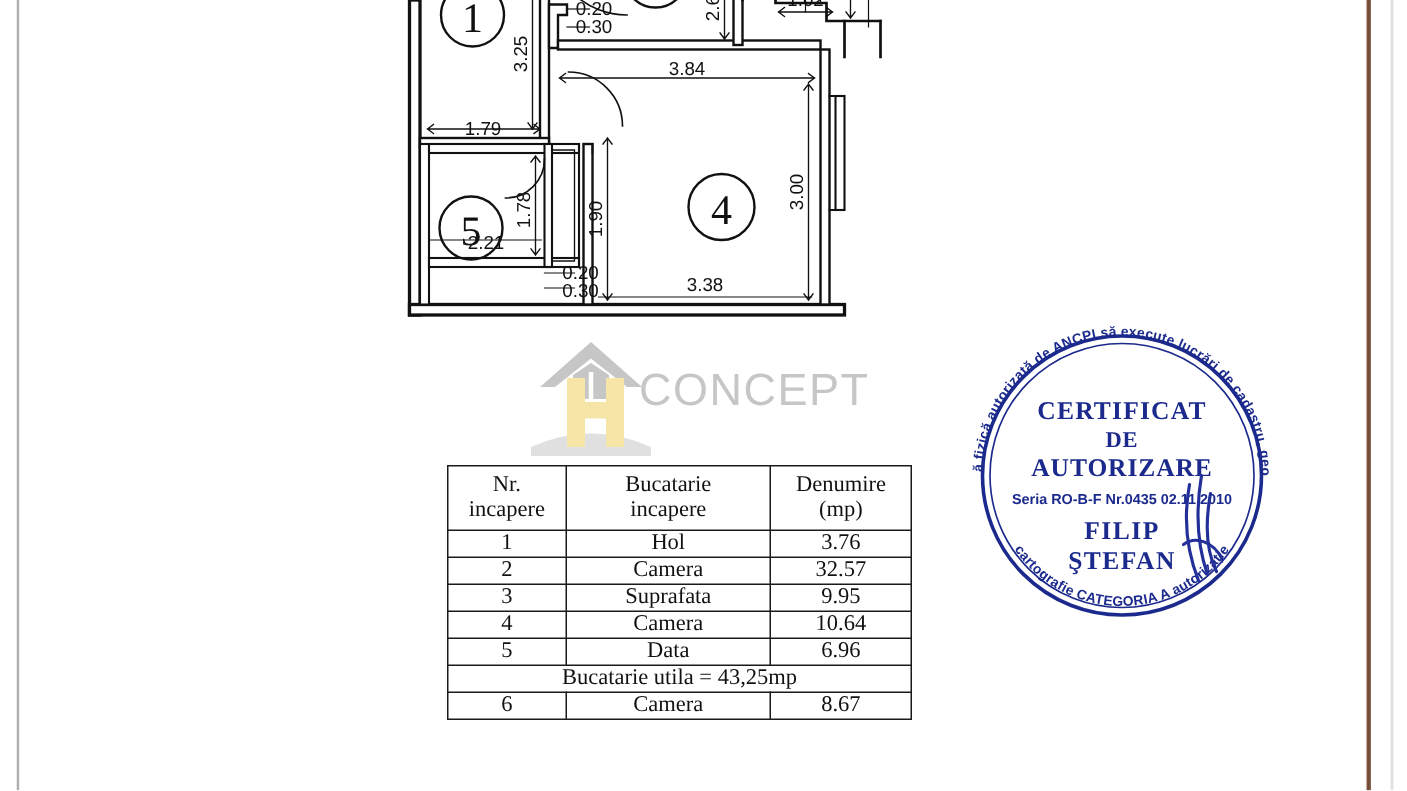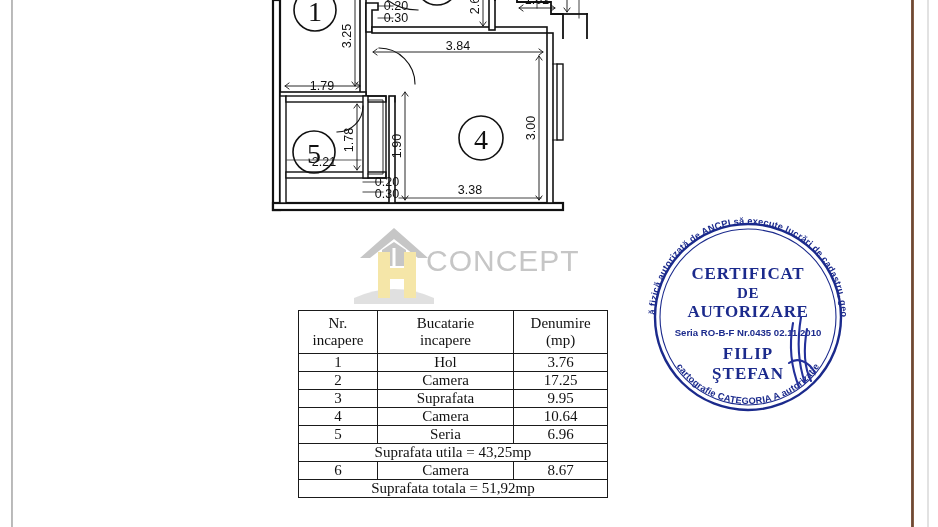--- a/index.html
+++ b/index.html
@@ -261,51 +261,48 @@
         </tr>
 
         <tr>
           <td class="col-nr">1</td>
           <td class="col-name">Hol</td>
           <td class="col-area">3.76</td>
         </tr>
         <tr>
           <td class="col-nr">2</td>
           <td class="col-name">Camera</td>
-          <td class="col-area">17.25</td>
+          <td class="col-area">32.57</td>
         </tr>
         <tr>
           <td class="col-nr">3</td>
           <td class="col-name">Suprafata</td>
           <td class="col-area">9.95</td>
         </tr>
         <tr>
           <td class="col-nr">4</td>
           <td class="col-name">Camera</td>
           <td class="col-area">10.64</td>
         </tr>
         <tr>
           <td class="col-nr">5</td>
-          <td class="col-name">Seria</td>
+          <td class="col-name">Data</td>
           <td class="col-area">6.96</td>
         </tr>
 
         <tr>
-          <td class="span-all" colspan="3">Suprafata utila = 43,25mp</td>
+          <td class="span-all" colspan="3">Bucatarie utila = 43,25mp</td>
         </tr>
 
         <tr>
           <td class="col-nr">6</td>
           <td class="col-name">Camera</td>
           <td class="col-area">8.67</td>
         </tr>
 
-        <tr>
-          <td class="span-all" colspan="3">Suprafata totala  = 51,92mp</td>
-        </tr>
 
       </tbody>
     </table>
   </div>
 
   <div class="stamp">
     <svg width="218" height="202" viewBox="0 0 218 202" xmlns="http://www.w3.org/2000/svg">
       <defs>
         <path id="arcTop" d="M 16 106 A 93 93 0 0 1 202 106"></path>
         <path id="arcBot" d="M 22 106 A 87 87 0 0 0 196 106"></path>

